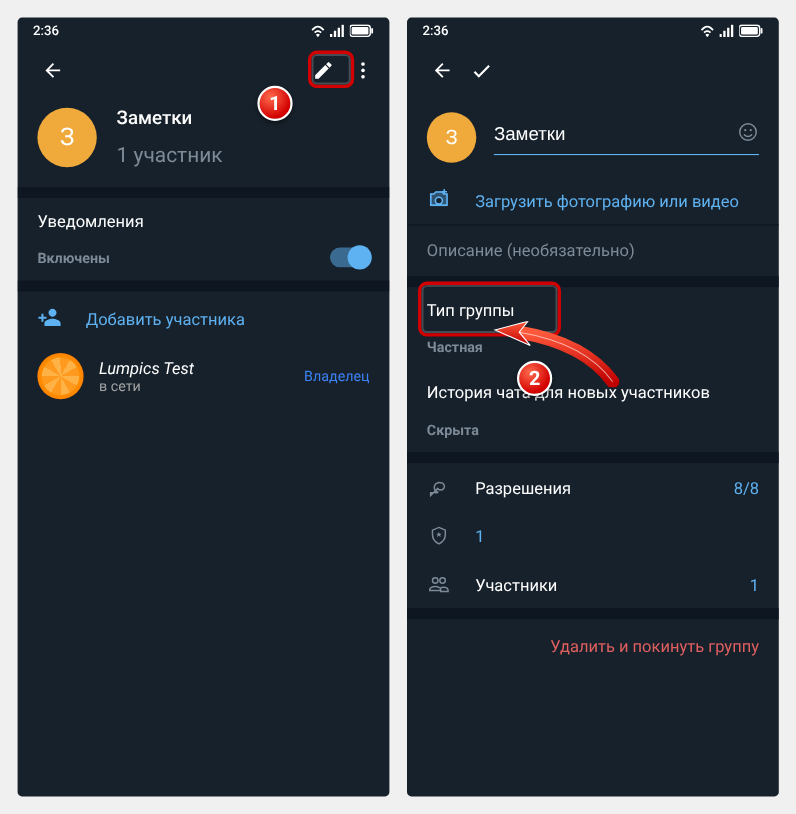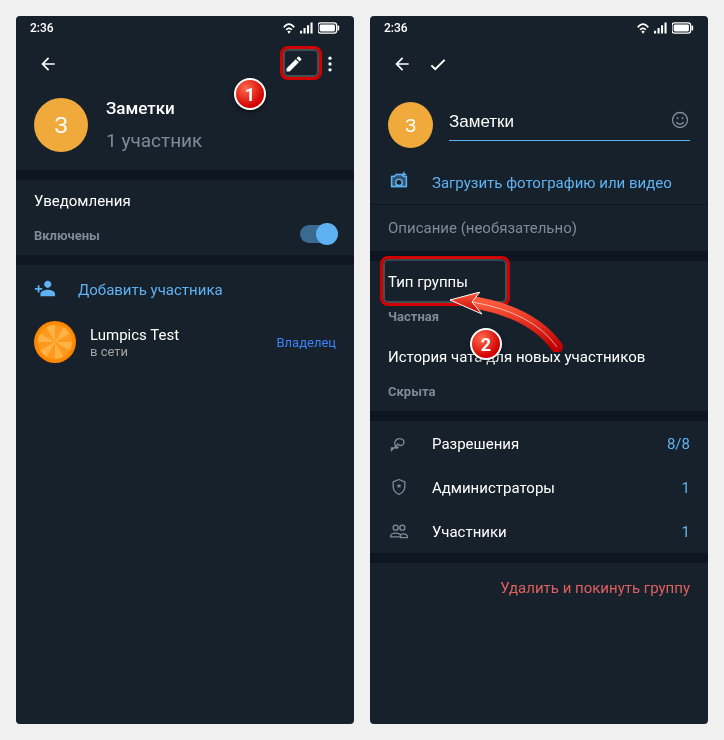--- a/index.html
+++ b/index.html
@@ -80,21 +80,21 @@
     width: 42px; height: 42px; border-radius: 50%;
     background: radial-gradient(circle, #ffb347 0%, #ff8c00 60%, #ff6600 100%);
     display: flex; align-items: center; justify-content: center;
     position: relative; overflow: hidden;
   }
   .member .av::before {
     content: ""; position: absolute; inset: 4px; border-radius: 50%;
     background: repeating-conic-gradient(#ff9a1f 0deg 30deg, #ffb347 30deg 60deg);
   }
   .member .info { flex: 1; }
-  .member .mname { font-size: 15px; }
+  .member .mname { font-size: 15px; font-style: italic; }
   .member .mstatus { font-size: 13px; color: #a3a3a3; }
   .member .role { font-size: 13px; color: #3b82f6; }
   .danger { color: #e05f5f; text-align: right; padding: 16px 18px; font-size: 15px; }
   .inputline { border-bottom: 1px solid #5fb2f2; padding-bottom: 6px; flex: 1; display:flex; align-items:center; }
   .inputline input {
     background: transparent; border: none; color: #fff; font-size: 17px; flex:1; outline: none;
   }
   .emoji-icon { color: #7d8b99; }
   .sep { height: 1px; background: #0e1621; margin: 0; }
   .desc { padding: 14px 18px; color: #7d8b99; font-size: 15px; }
@@ -290,21 +290,20 @@
     <div class="value">8/8</div>
   </div>
 
   <div class="row">
     <div class="icon">
         <svg width="20" height="20" viewBox="0 0 24 24">
           <path fill="none" stroke="#7d8b99" stroke-width="1.6" d="M12 3l7 3v5c0 5-3 8-7 10-4-2-7-5-7-10V6l7-3z"></path>
           <path fill="#7d8b99" d="M12 8l1 2h2l-1.6 1.3.6 2-2-1.2-2 1.2.6-2L9 10h2z"></path>
         </svg>
       </div>
-    <div class="label">Администраторы</div>
     <div class="value">1</div>
   </div>
 
   <div class="row">
     <div class="icon">
         <svg width="20" height="20" viewBox="0 0 24 24">
           <path fill="none" stroke="#7d8b99" stroke-width="1.6" d="M8 11a3 3 0 100-6 3 3 0 000 6zm8 0a3 3 0 100-6 3 3 0 000 6zM2 19v-1c0-2 3-3.5 6-3.5s6 1.5 6 3.5v1H2zm12 0c0-1 0-1.7-.6-2.5 1-.6 2.2-1 3.6-1 3 0 5 1.5 5 3.5v1h-8z"></path>
         </svg>
       </div>
     <div class="label">Участники</div>

